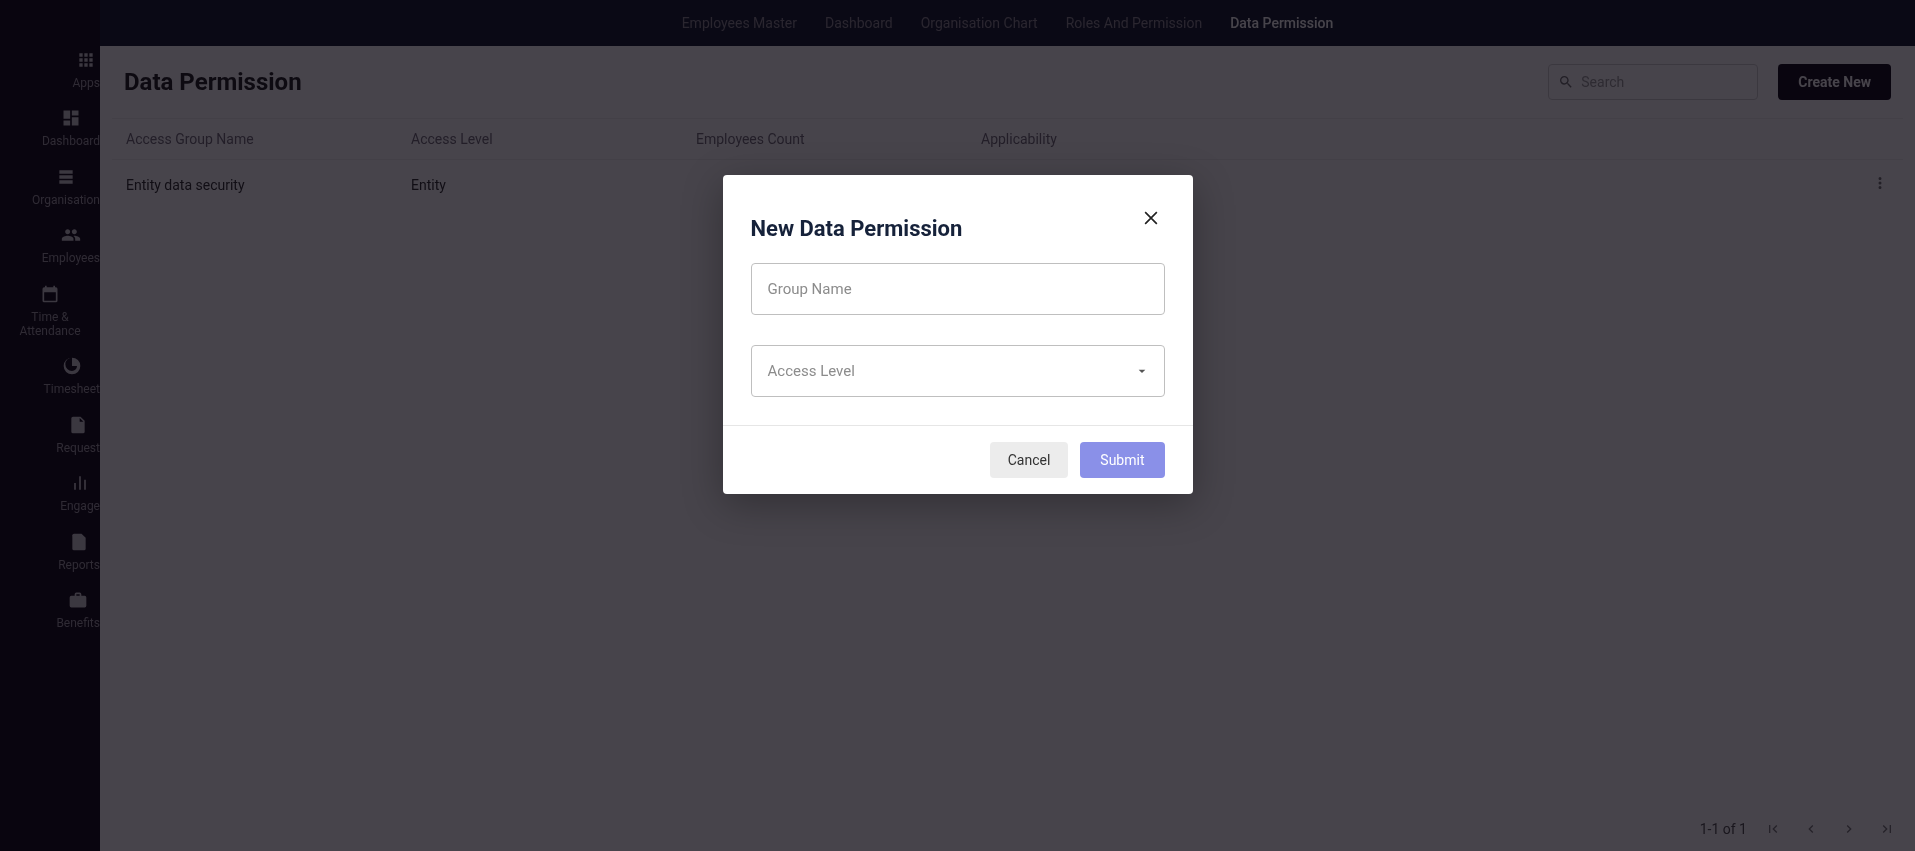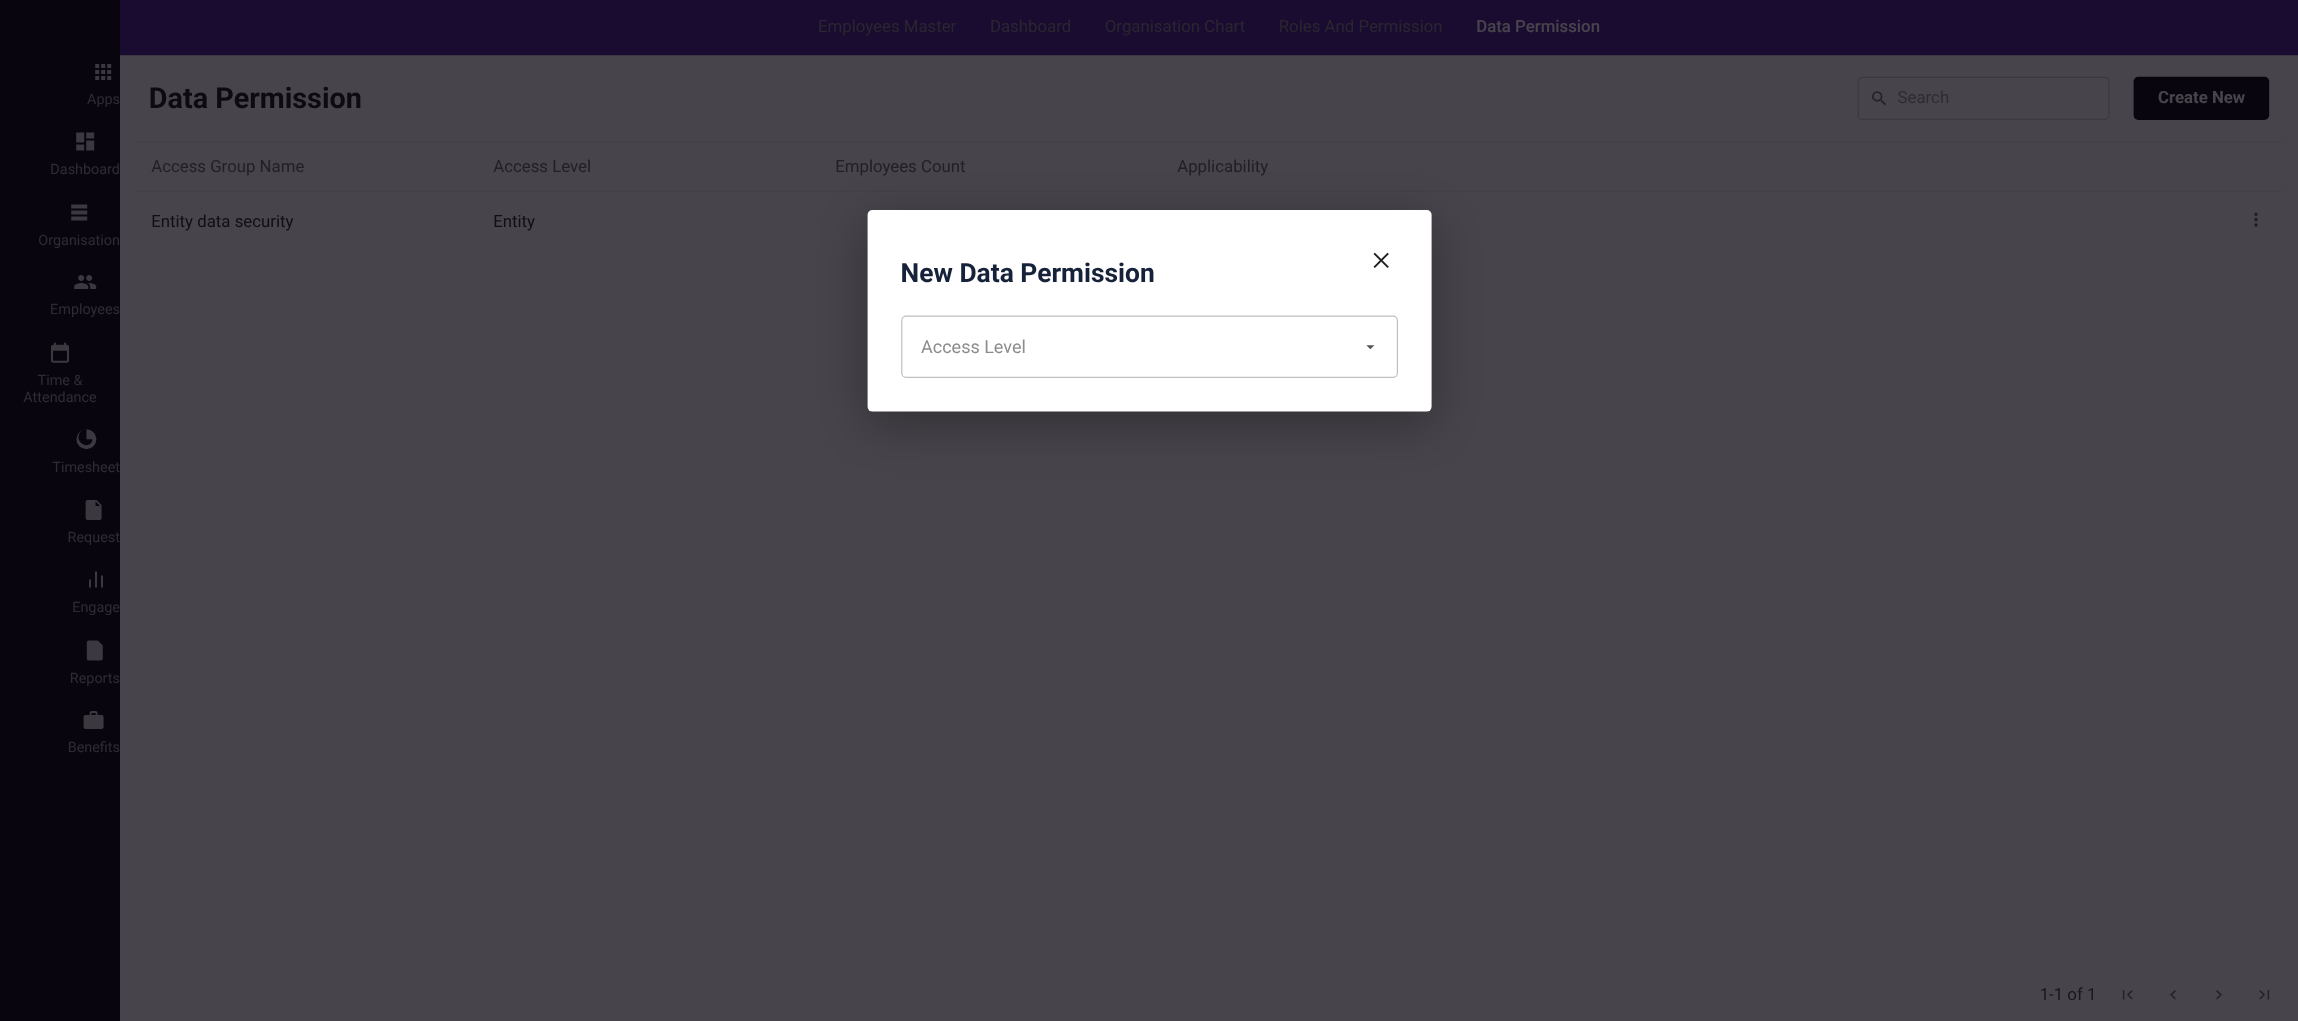--- a/index.html
+++ b/index.html
@@ -1,21 +1,21 @@
 <!DOCTYPE html>
 <html><head>
 <meta charset="utf-8">
 <style>
 * { margin: 0; padding: 0; box-sizing: border-box; font-family: -apple-system, BlinkMacSystemFont, "Segoe UI", Roboto, sans-serif; }
 html, body { width: 100%; height: 100%; background: #0a0410; color: #333; overflow: hidden; }
 
 .app { display: flex; width: 100%; height: 100%; }
 
 
-.top-tabs { position: absolute; top: 0; left: 100px; right: 0; height: 46px; display: flex; align-items: center; justify-content: center; gap: 28px; background: #4c1d95; }
+.top-tabs { position: absolute; top: 0; left: 100px; right: 0; height: 46px; display: flex; align-items: center; justify-content: center; gap: 28px; background: #0f172a; }
 .top-tab { color: #8a8690; font-size: 14px; cursor: pointer; padding: 4px 0; }
 .top-tab.active { color: #ffffff; font-weight: 500; }
 
 
 .sidebar { width: 100px; background: #0a0410; display: flex; flex-direction: column; align-items: flex-end; padding-top: 50px; gap: 18px; }
 .side-item { display: flex; flex-direction: column; align-items: center; gap: 6px; cursor: pointer; color: #9e9aa4; font-size: 12px; text-align: center; line-height: 1.2; }
 .side-item svg { width: 20px; height: 20px; fill: #cfcdd3; }
 
 
 .main { flex: 1; background: #ffffff; margin-top: 46px; display: flex; flex-direction: column; position: relative; }
@@ -200,24 +200,31 @@
       <div class="modal-head">
         <div class="modal-title">New Data Permission</div>
         <button class="close-btn">
           <svg viewBox="0 0 24 24">
               <path d="M5 5l14 14M19 5L5 19"></path>
             </svg>
         </button>
       </div>
       <div class="modal-body">
         <div class="field">
+          <input class="text-input" placeholder="Group Name" style="">
+        </div>
+        <div class="field">
           <div class="select-input">
             <span>Access Level</span>
             <svg viewBox="0 0 24 24">
                 <path d="M7 10l5 5 5-5z"></path>
               </svg>
           </div>
         </div>
       </div>
+      <div class="modal-foot">
+        <button class="btn-cancel">Cancel</button>
+        <button class="btn-submit">Submit</button>
+      </div>
     </div>
   </div>
 
 </div>
 
 </body></html>

